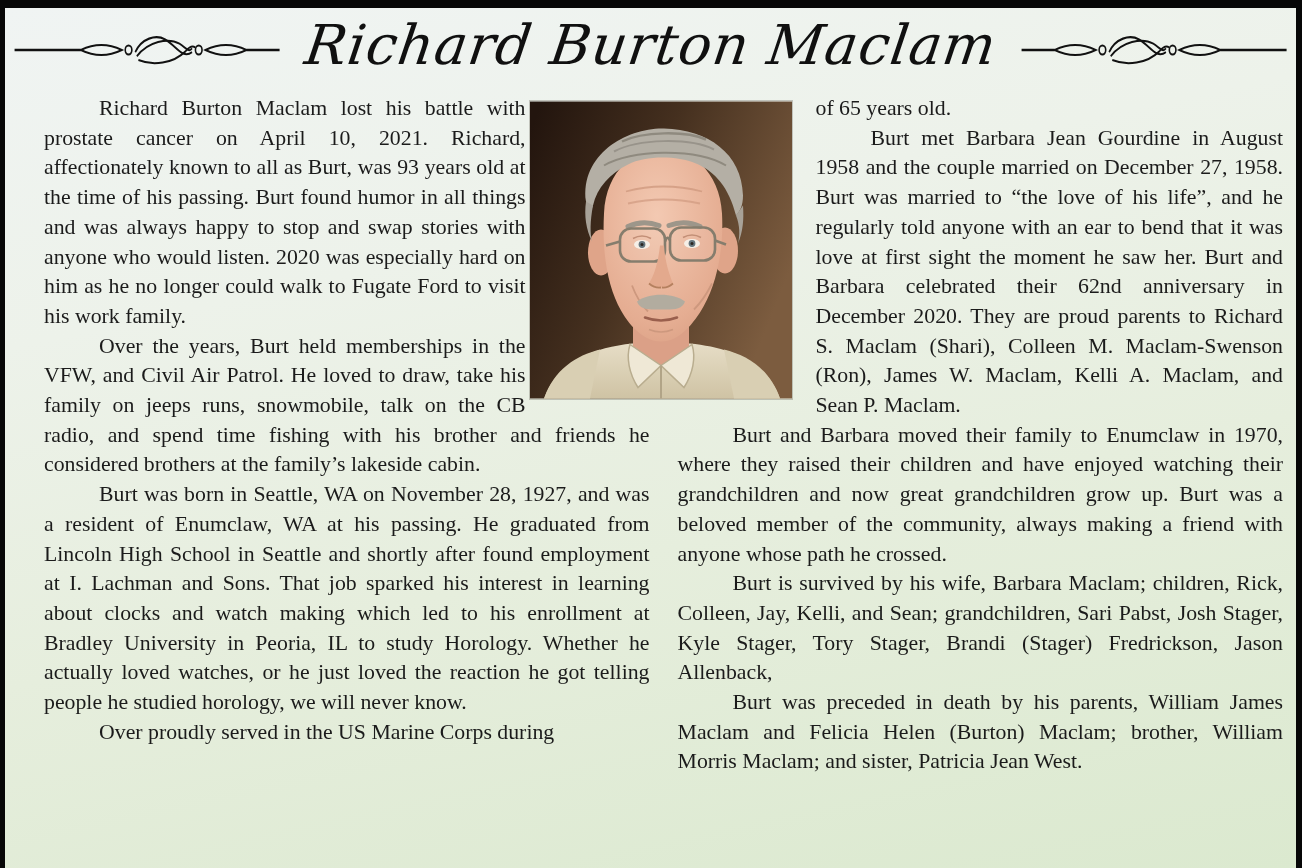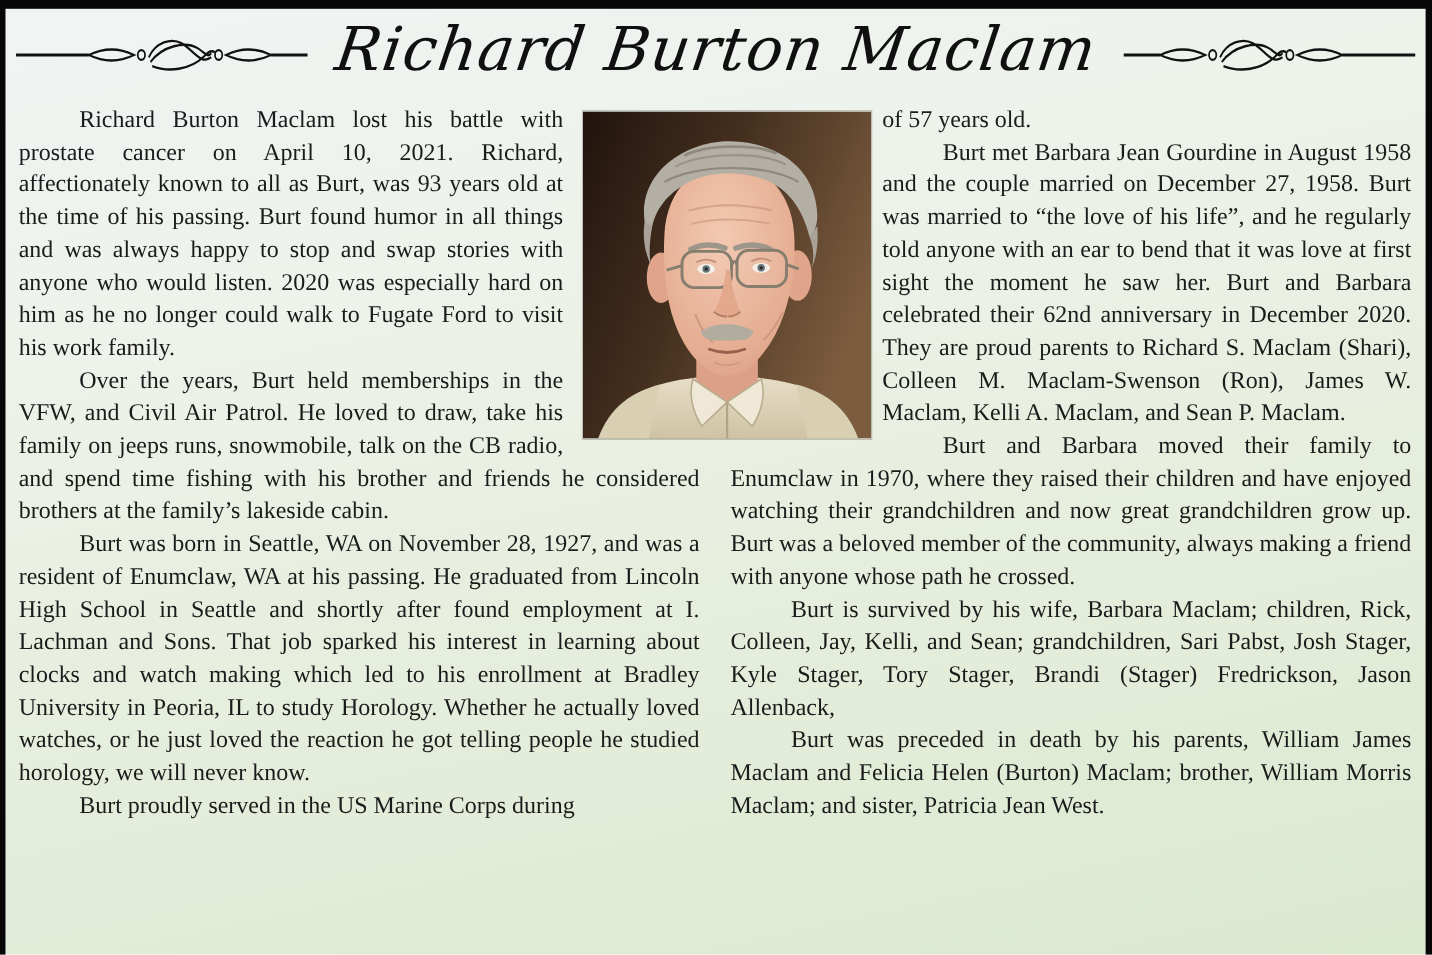--- a/index.html
+++ b/index.html
@@ -37,20 +37,21 @@
   }
 
   .content {
     display:flex;
     gap:28px;
     padding:2px 13px 0 12px;
     font-size:21.8px;
     line-height:29.7px;
     color:#1b1b1b;
     text-align:justify;
+    margin-left:27px;
   }
   .col { width:50%; }
   .col p { margin:0; text-indent:55px; }
   .col p.continuation { text-indent:0; }
 
   .photo-spacer-left  { float:right; width:124px; height:322px; }
   .photo-spacer-right { float:left;  width:138px; height:322px; }
 
   .photo {
     position:absolute;
@@ -95,26 +96,26 @@
     </div>
   </div>
 
   <div class="content">
 
     <div class="col">
       <div class="photo-spacer-left"></div>
       <p>Richard Burton Maclam lost his battle with prostate cancer on April 10, 2021. Richard, affectionately known to all as Burt, was 93 years old at the time of his passing. Burt found humor in all things and was always happy to stop and swap stories with anyone who would listen.  2020 was especially hard on him as he no longer could walk to Fugate Ford to visit his work family.</p>
       <p>Over the years, Burt held memberships in the VFW, and Civil Air Patrol.  He loved to draw, take his family on jeeps runs, snowmobile, talk on the CB radio, and spend time fishing with his brother and friends he considered brothers at the family’s lakeside cabin.</p>
       <p>Burt was born in Seattle, WA on November 28, 1927, and was a resident of Enumclaw, WA at his passing.  He graduated from Lincoln High School in Seattle and shortly after found employment at I. Lachman and Sons.  That job sparked his interest in learning about clocks and watch making which led to his enrollment at Bradley University in Peoria, IL to study Horology. Whether he actually loved watches, or he just loved the reaction he got telling people he studied horology, we will never know.</p>
-      <p>Burt proudly served in the US Marine Corps during</p>
+      <p>Over proudly served in the US Marine Corps during</p>
     </div>
 
     <div class="col">
       <div class="photo-spacer-right"></div>
-      <p class="continuation">of 57 years old.</p>
+      <p class="continuation">of 65 years old.</p>
       <p>Burt met Barbara Jean Gourdine in August 1958 and the couple married on December 27, 1958.  Burt was married to “the love of his life”, and he regularly told anyone with an ear to bend that it was love at first sight the moment he saw her. Burt and Barbara celebrated their 62nd anniversary in December 2020. They are proud parents to Richard S. Maclam (Shari), Colleen M. Maclam-Swenson (Ron), James W. Maclam, Kelli A. Maclam, and Sean P. Maclam.</p>
       <p>Burt and Barbara moved their family to Enumclaw in 1970, where they raised their children and have enjoyed watching their grandchildren and now great grandchildren grow up. Burt was a beloved member of the community, always making a friend with anyone whose path he crossed.</p>
       <p>Burt is survived by his wife, Barbara Maclam; children, Rick, Colleen, Jay, Kelli, and Sean; grandchildren, Sari Pabst, Josh Stager, Kyle Stager, Tory Stager, Brandi (Stager) Fredrickson, Jason Allenback,</p>
       <p>Burt was preceded in death by his parents, William James Maclam and Felicia Helen (Burton) Maclam; brother, William Morris Maclam; and sister, Patricia Jean West.</p>
     </div>
 
   </div>
 
   <div class="photo">
     <svg viewBox="0 0 262 297">

